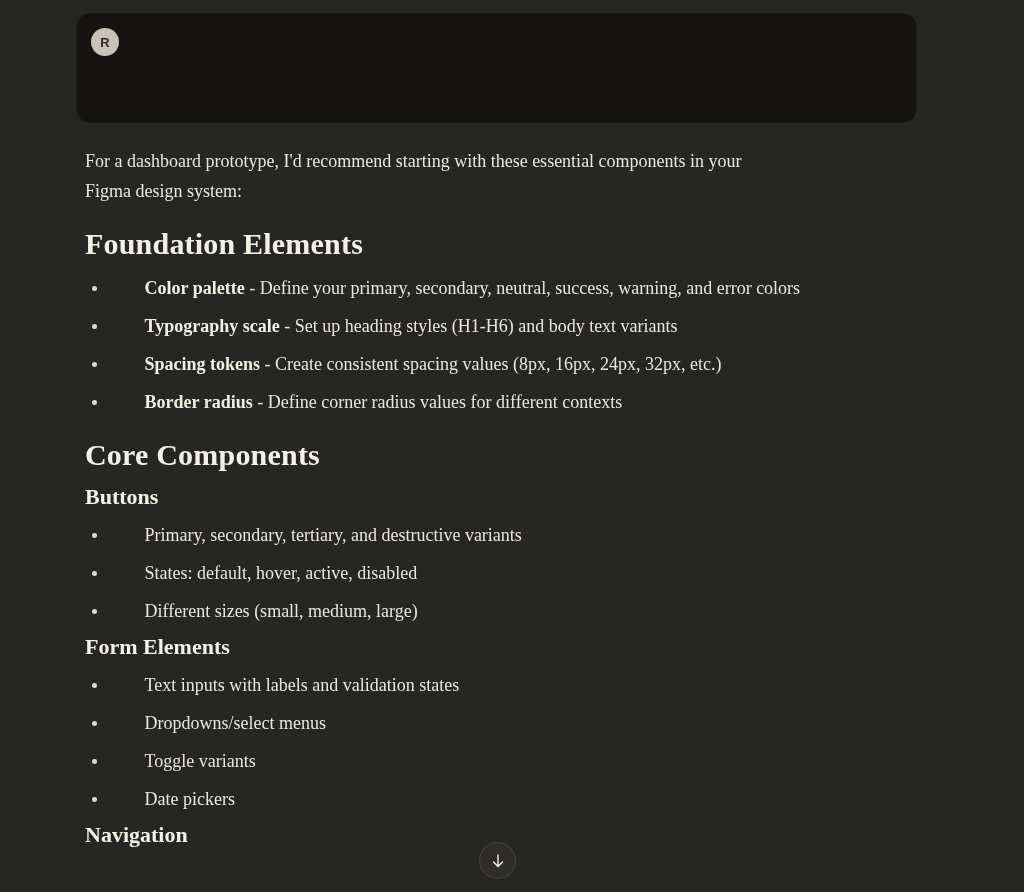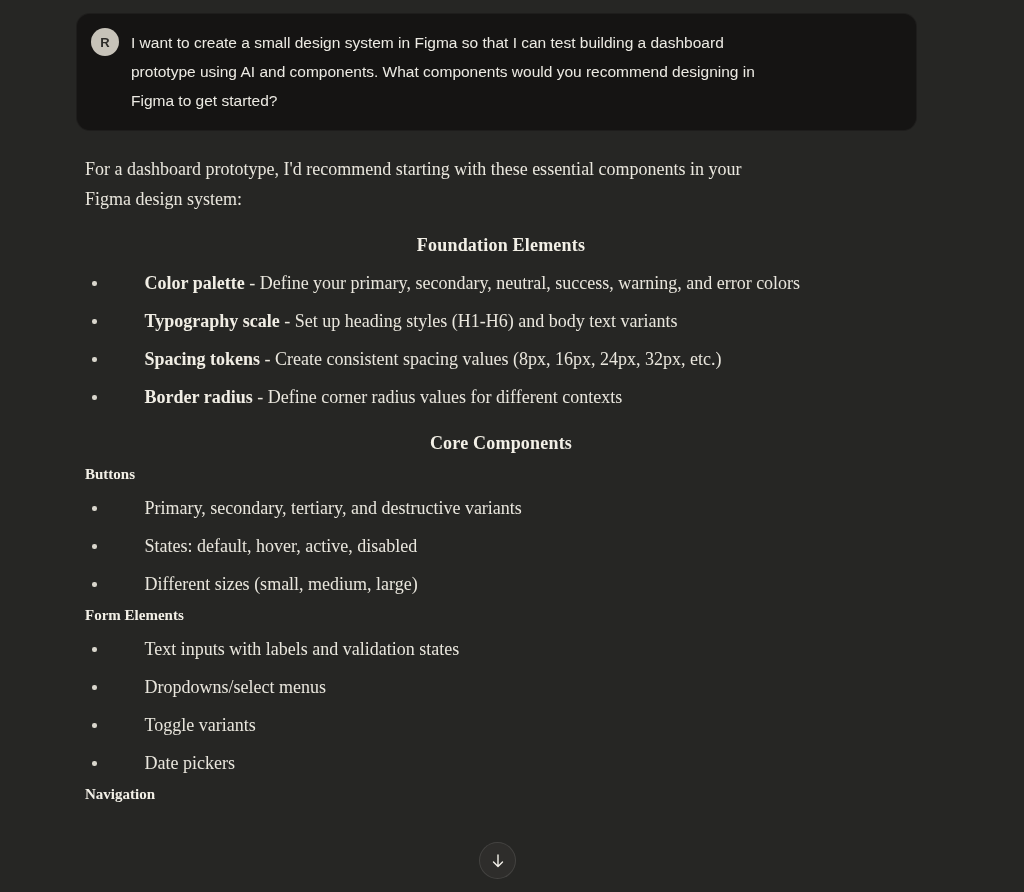--- a/index.html
+++ b/index.html
@@ -49,30 +49,29 @@
   
   .response {
     padding-left: 9px;
     padding-top: 23px;
     color: #e9e6dd;
     font-family: "Liberation Serif", "DejaVu Serif", serif;
     font-size: 18px;
   }
   .intro { line-height: 30px; }
   .h2 {
-    font-size: 18px;
+    font-size: 30px;
     font-weight: bold;
     color: #f3f0e7;
     margin-top: 21px;
     margin-bottom: 12px;
     letter-spacing: 0.2px;
-    text-align: center;
   }
   .h3 {
-    font-size: 15px;
+    font-size: 22px;
     font-weight: bold;
     color: #f3f0e7;
     margin-bottom: 4px;
   }
   ul.blist {
     list-style: none;
     margin-top: 10px;
     margin-bottom: 4px;
   }
   ul.blist li {
@@ -110,25 +109,20 @@
 </style>
 </head>
 <body>
 
 <div class="content">
 
   <div class="user-bubble">
     <div class="avatar">
       <span>R</span>
     </div>
-    <div class="user-text">
-      <div>I want to create a small design system in Figma so that I can test building a dashboard</div>
-      <div>prototype using AI and components. What components would you recommend designing in</div>
-      <div>Figma to get started?</div>
-    </div>
   </div>
 
   <div class="response">
 
     <div class="intro">
       <div>For a dashboard prototype, I'd recommend starting with these essential components in your</div>
       <div>Figma design system:</div>
     </div>
 
     <div class="h2">Foundation Elements</div>

